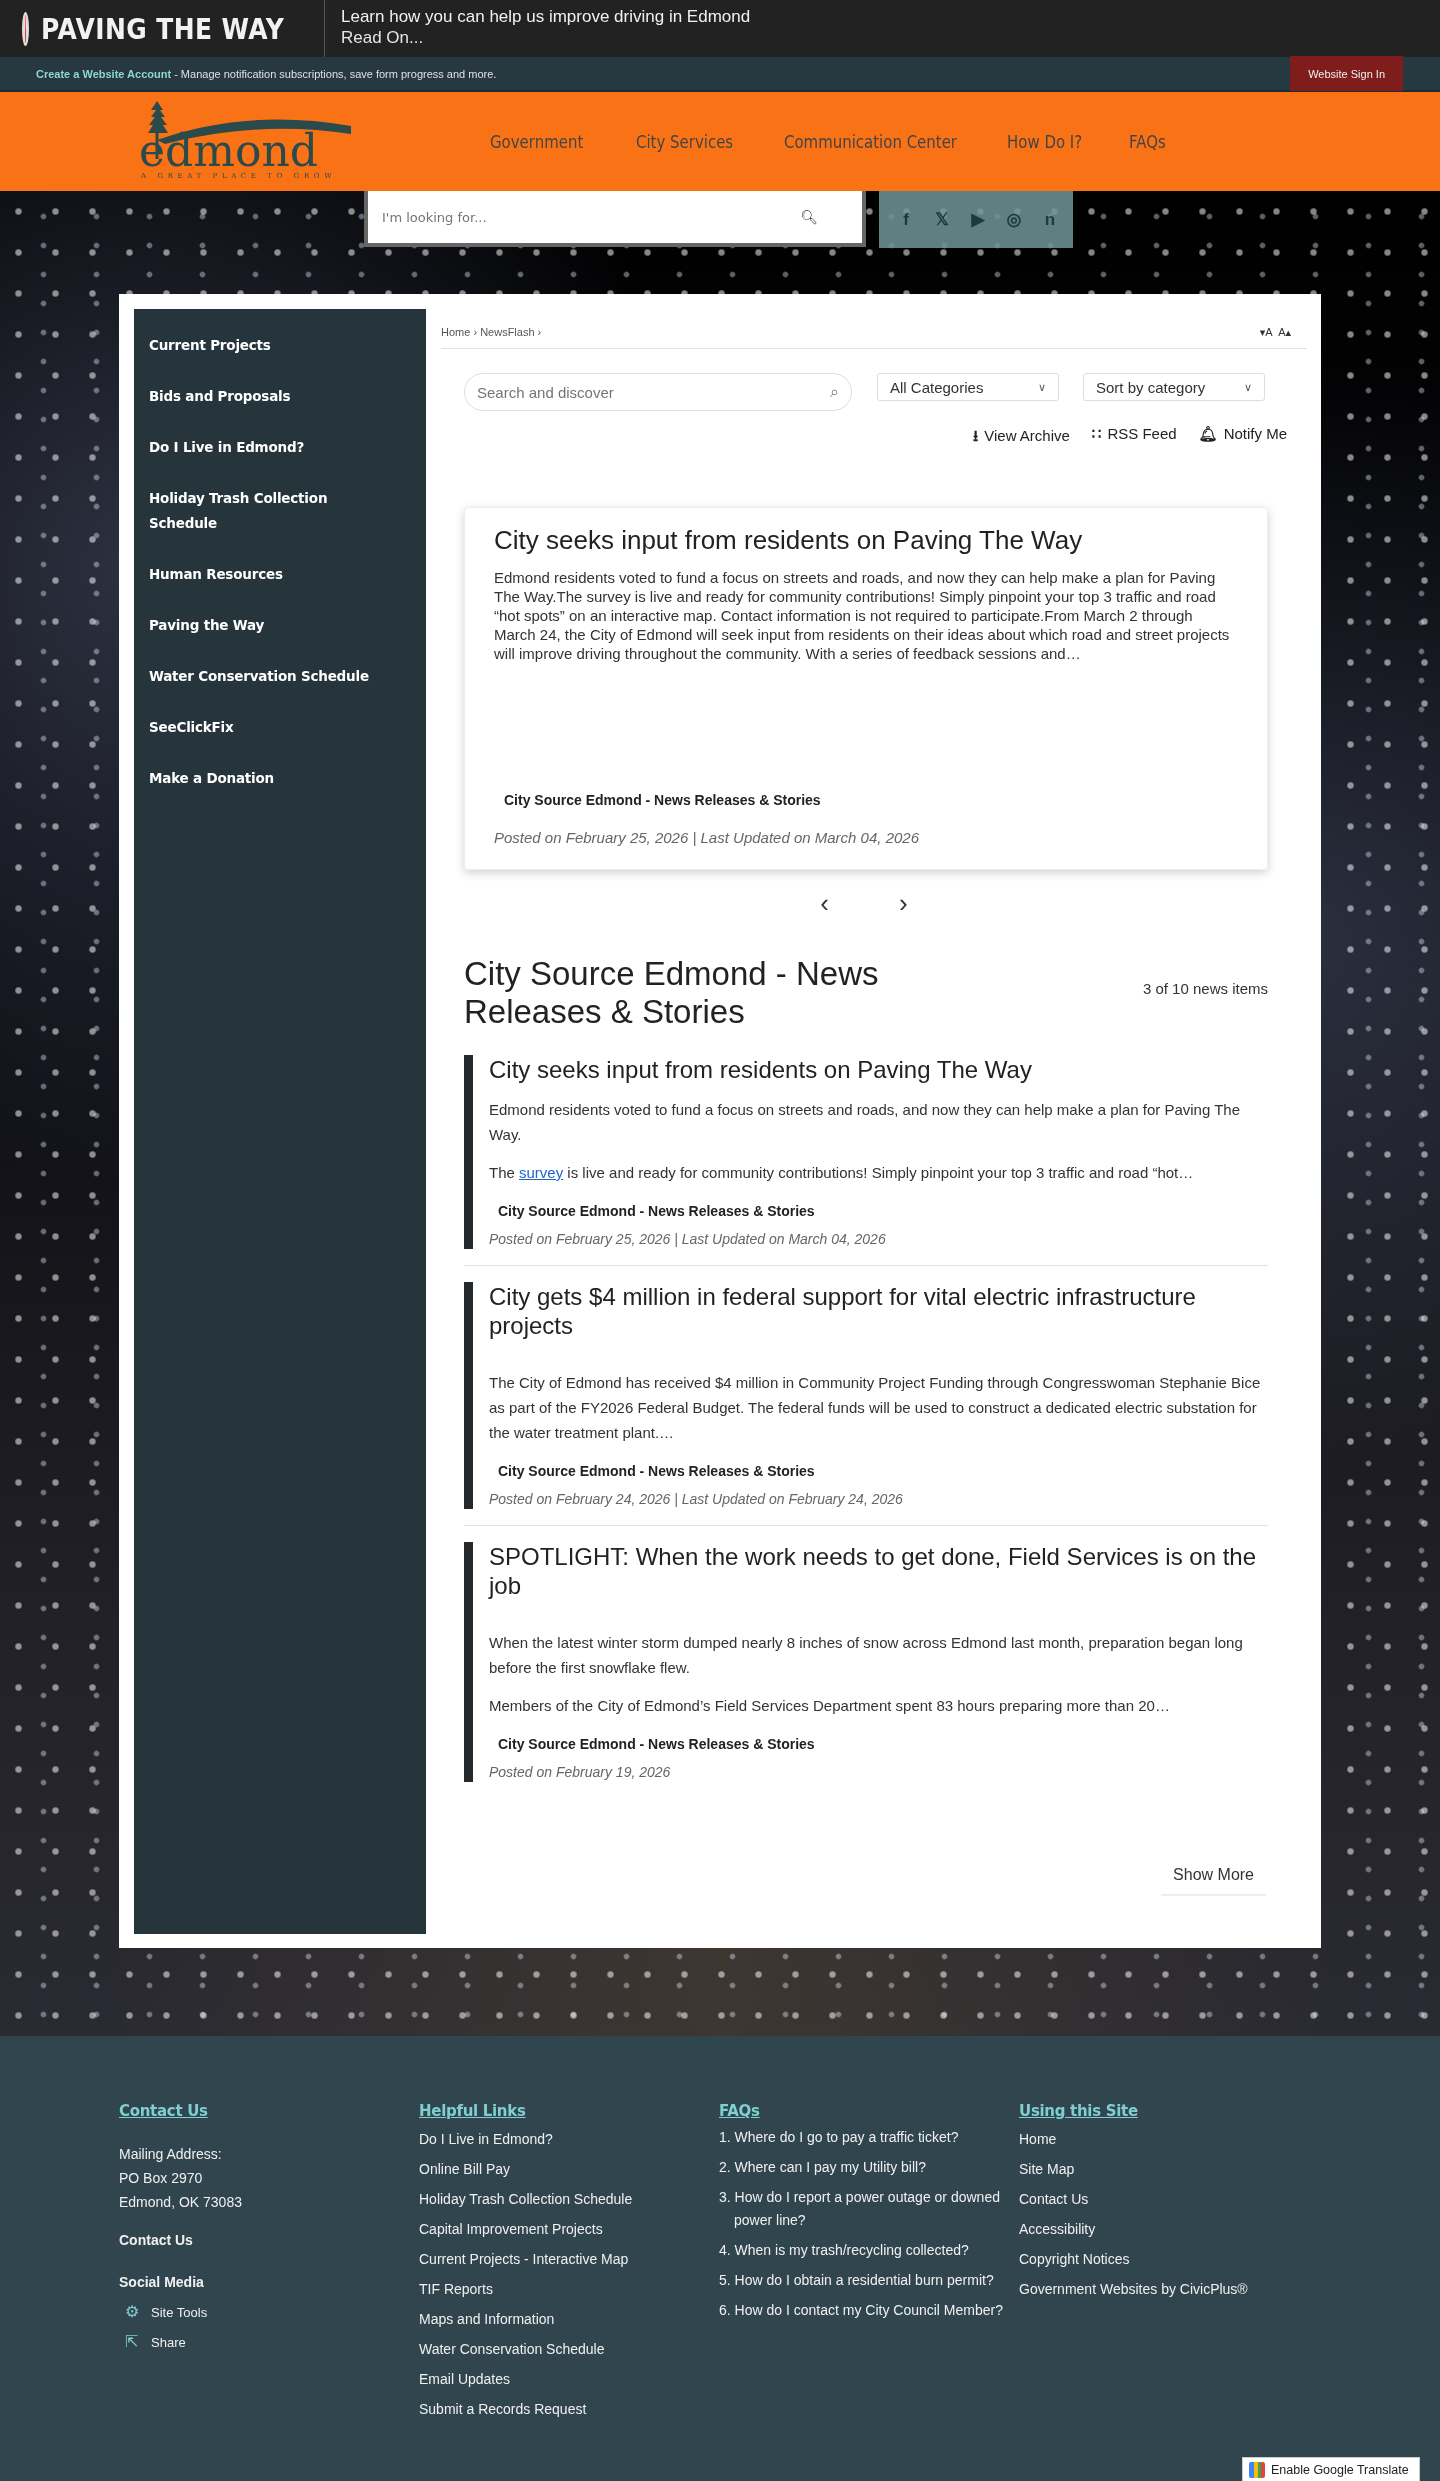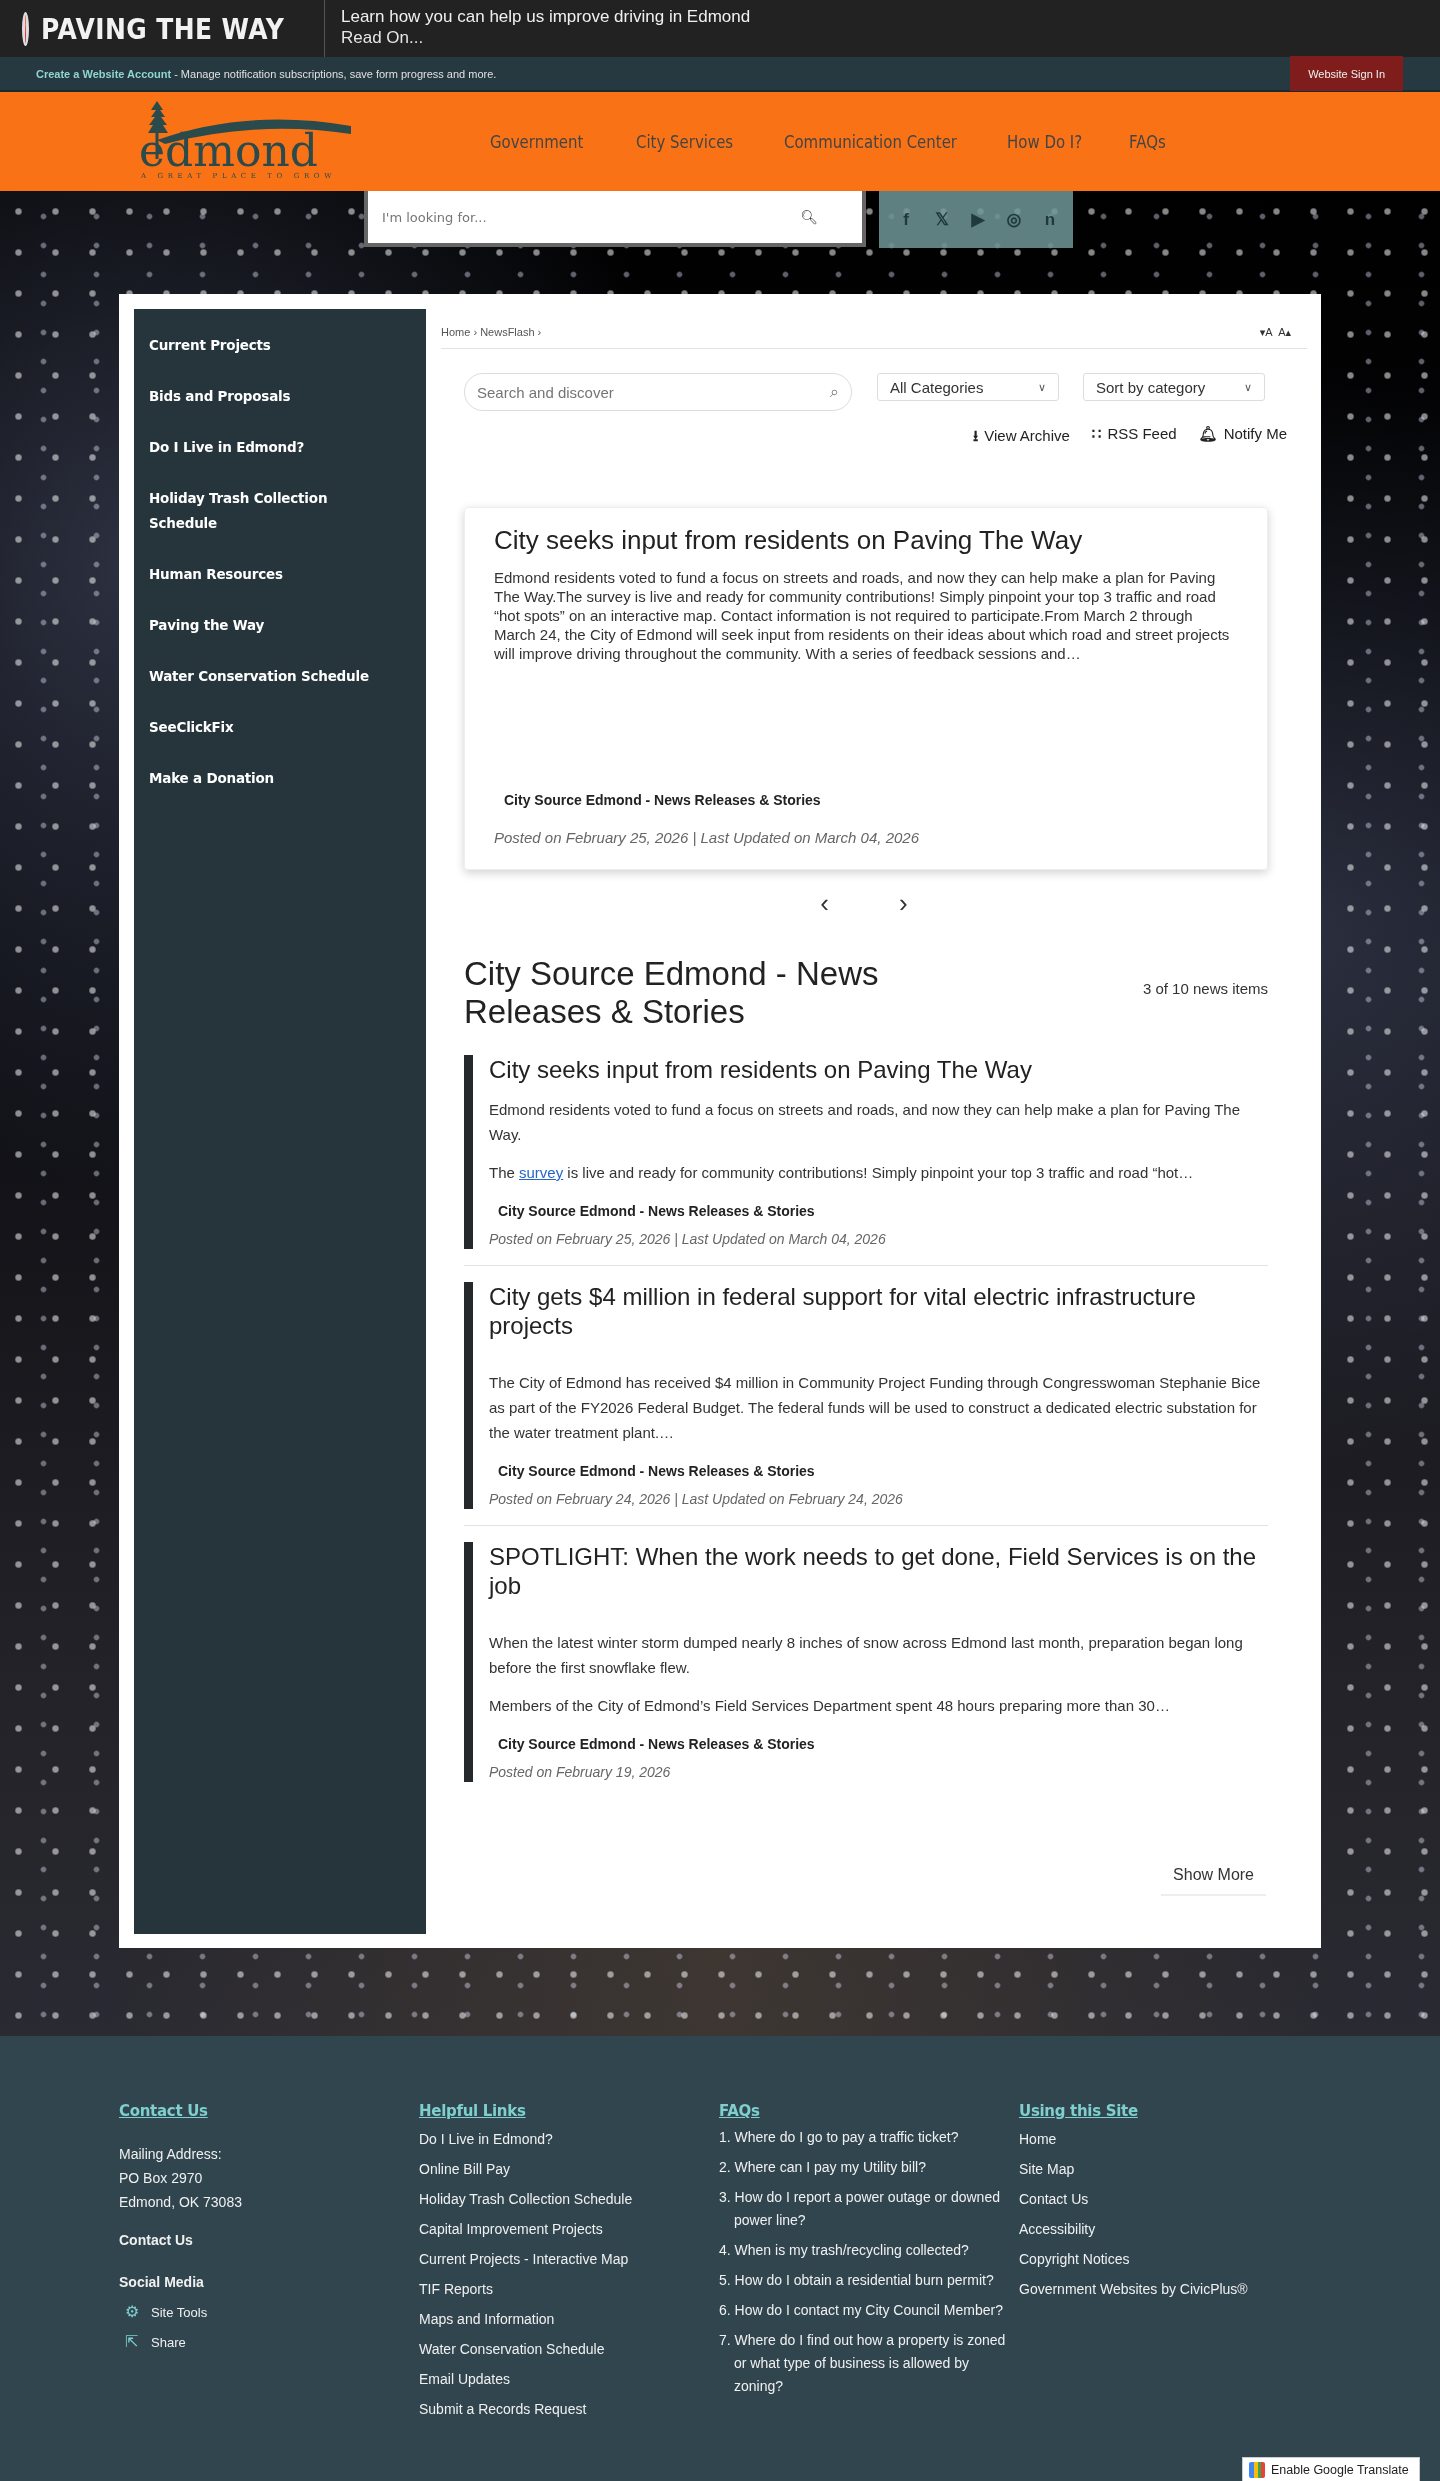--- a/index.html
+++ b/index.html
@@ -272,21 +272,21 @@
           <p class="gap">The City of Edmond has received $4 million in Community Project Funding through Congresswoman Stephanie Bice as part of the FY2026 Federal Budget. The federal funds will be used to construct a dedicated electric substation for the water treatment plant.…</p>
           <div class="src">City Source Edmond - News Releases &amp; Stories</div>
           <div class="posted">Posted on February 24, 2026 | Last Updated on February 24, 2026</div>
         </article>
       </div>
 
       <div class="news-wrap" style="border-bottom:0">
         <article class="news">
           <h3>SPOTLIGHT: When the work needs to get done, Field Services is on the job</h3>
           <p class="gap">When the latest winter storm dumped nearly 8 inches of snow across Edmond last month, preparation began long before the first snowflake flew.</p>
-          <p>Members of the City of Edmond’s Field Services Department spent 48 hours preparing more than 30…</p>
+          <p>Members of the City of Edmond’s Field Services Department spent 83 hours preparing more than 20…</p>
           <div class="src">City Source Edmond - News Releases &amp; Stories</div>
           <div class="posted">Posted on February 19, 2026</div>
         </article>
       </div>
     </main>
 
     <a class="show-more" href="#">Show More</a>
   </div>
 </div>
 
@@ -322,21 +322,20 @@
   </div>
 
   <div class="fcol c3">
     <h4 style="margin-bottom:6px">FAQs</h4>
     <div class="line">1. Where do I go to pay a traffic ticket?</div>
     <div class="line">2. Where can I pay my Utility bill?</div>
     <div class="line">3. How do I report a power outage or downed power line?</div>
     <div class="line">4. When is my trash/recycling collected?</div>
     <div class="line">5. How do I obtain a residential burn permit?</div>
     <div class="line">6. How do I contact my City Council Member?</div>
-    <div class="line">7. Where do I find out how a property is zoned or what type of business is allowed by zoning?</div>
   </div>
 
   <div class="fcol c4">
     <h4 style="margin-bottom:4px">Using this Site</h4>
     <div class="line">Home</div>
     <div class="line">Site Map</div>
     <div class="line">Contact Us</div>
     <div class="line">Accessibility</div>
     <div class="line">Copyright Notices</div>
     <div class="line">Government Websites by CivicPlus®</div>

